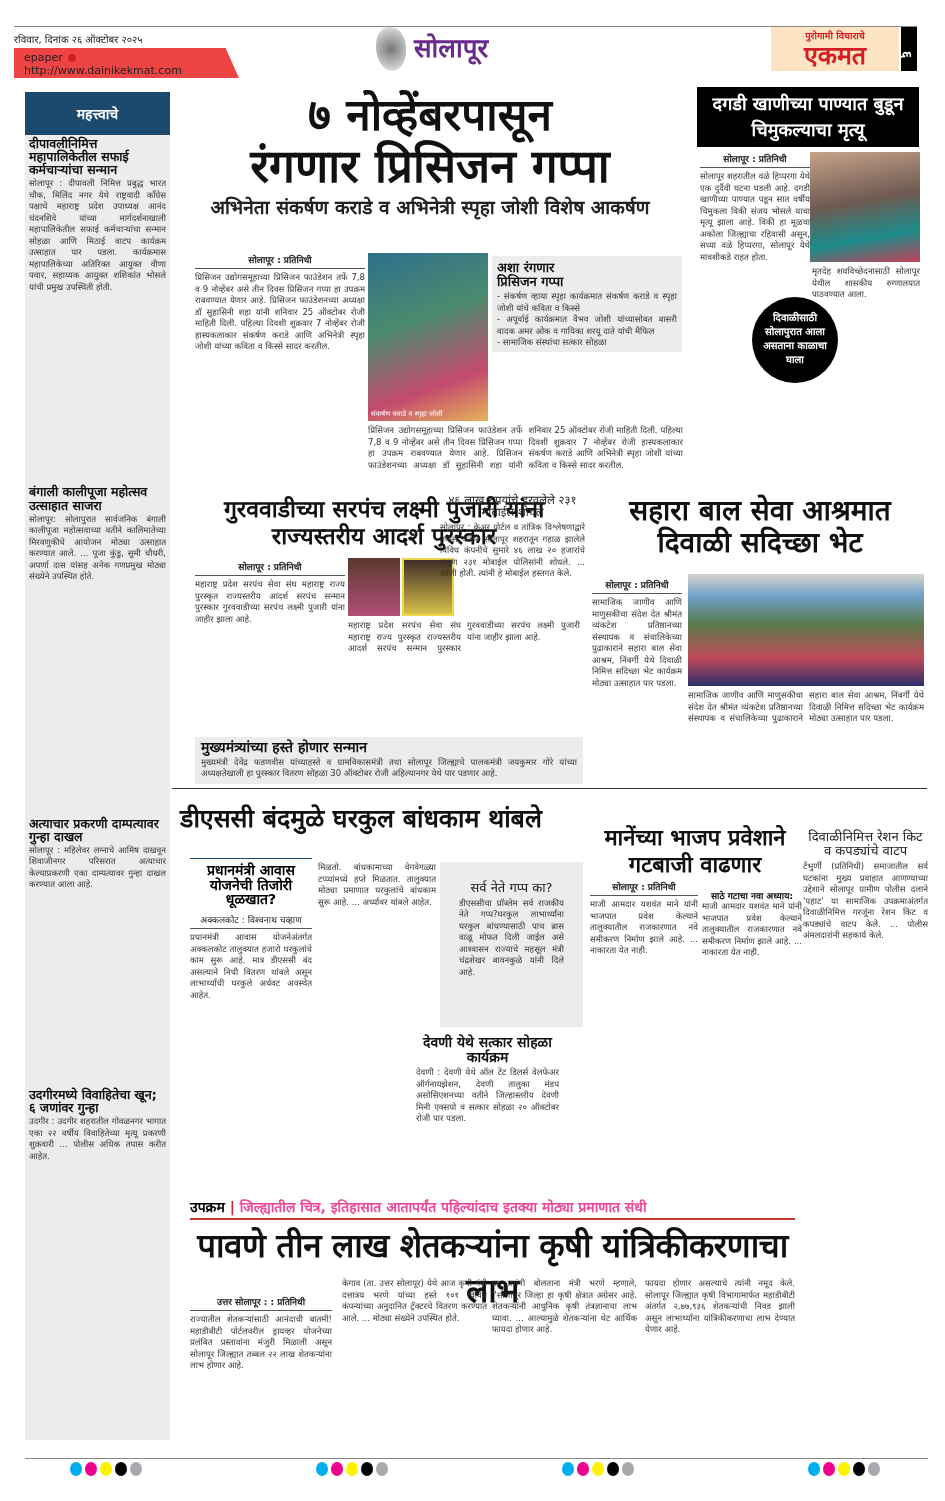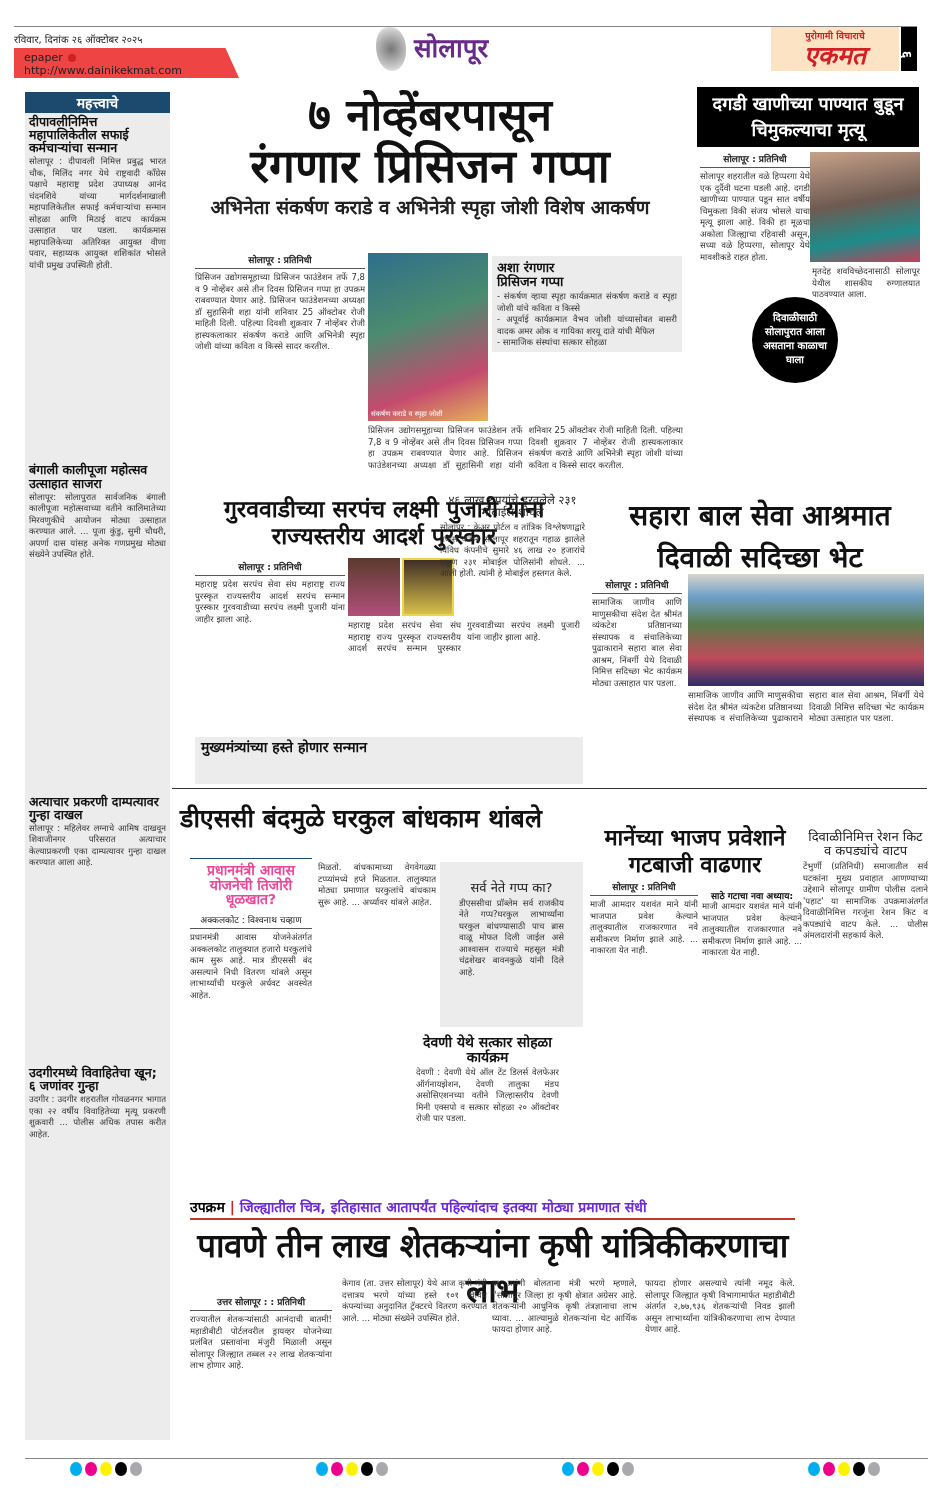--- a/index.html
+++ b/index.html
@@ -20,27 +20,27 @@
   <div class="abs" style="left:0;top:5px;font-size:10px;color:#222">रविवार, दिनांक २६ ऑक्टोबर २०२५</div>
   <div class="abs" style="left:0;top:21px;width:225px;height:30px;background:#ef4444;clip-path:polygon(0 0,94% 0,100% 100%,0 100%);font-size:11px;padding:3px 0 0 10px;color:#222">
     <span>epaper</span>
     <span style="display:inline-block;width:8px;height:8px;border-radius:50%;background:#d21f26;margin:0 2px;vertical-align:-1px"></span>
     <span>http://www.dainikekmat.com</span>
   </div>
   <div class="abs" style="left:362px;top:0;width:30px;height:44px;background:radial-gradient(circle,#777,#ccc 70%,#fff);border-radius:40% 50% 45% 55%"></div>
   <div class="abs" style="left:400px;top:2px;font-size:26px;font-weight:bold;color:#6a2a8a">सोलापूर</div>
   <div class="abs" style="left:757px;top:0;width:128px;height:44px;background:#fbe3c4;text-align:center">
     <div style="font-size:9.5px;color:#d21f26;font-weight:bold;margin-top:2px">पुरोगामी विचाराचे</div>
-    <div style="font-size:25px;color:#d21f26;font-weight:bold;line-height:28px;font-style:italic">एकमत</div>
+    <div style="font-size:25px;color:#d21f26;font-weight:bold;line-height:28px;">एकमत</div>
   </div>
   <div class="abs" style="left:887px;top:0;width:16px;height:44px;background:#000;color:#fff;font-size:14px;font-weight:bold;writing-mode:vertical-rl;text-align:center;padding-top:12px">६</div>
 </div>
 
 <div class="abs grey-box" style="left:25px;top:92px;width:145px;height:1348px;padding:0 4px">
-  <div style="background:#1c4a6e;color:#fff;text-align:center;font-weight:bold;font-size:14px;margin:0 -4px 2px;padding:1px 0">महत्त्वाचे</div>
+  <div style="background:#1c4a6e;color:#fff;text-align:center;font-weight:bold;font-size:14px;margin:0 -4px 2px;padding:12px 0">महत्त्वाचे</div>
   <div class="hl" style="font-size:12.5px;margin-top:2px">दीपावलीनिमित्त महापालिकेतील सफाई कर्मचाऱ्यांचा सन्मान</div>
   <div class="txt" style="height:304px;margin-top:2px">सोलापूर : दीपावली निमित्त प्रबुद्ध भारत चौक, मिलिंद नगर येथे राष्ट्रवादी काँग्रेस पक्षाचे महाराष्ट्र प्रदेश उपाध्यक्ष आनंद चंदनशिवे यांच्या मार्गदर्शनाखाली महापालिकेतील सफाई कर्मचाऱ्यांचा सन्मान सोहळा आणि मिठाई वाटप कार्यक्रम उत्साहात पार पडला. कार्यक्रमास महापालिकेच्या अतिरिक्त आयुक्त वीणा पवार, सहाय्यक आयुक्त शशिकांत भोसले यांची प्रमुख उपस्थिती होती.</div>
   <div class="hl" style="font-size:12.5px;margin-top:3px">बंगाली कालीपूजा महोत्सव उत्साहात साजरा</div>
   <div class="txt" style="height:300px;margin-top:2px">सोलापूर: सोलापुरात सार्वजनिक बंगाली कालीपूजा महोत्सवाच्या वतीने कालिमातेच्या मिरवणुकीचे आयोजन मोठ्या उत्साहात करण्यात आले. ... पूजा कुंडु, सुमी चौधरी, अपर्णा दास यांसह अनेक गणप्रमुख मोठ्या संख्येने उपस्थित होते.</div>
   <div class="hl" style="font-size:12.5px;margin-top:3px">अत्याचार प्रकरणी दाम्पत्यावर गुन्हा दाखल</div>
   <div class="txt" style="height:240px;margin-top:2px">सोलापूर : महिलेवर लग्नाचे आमिष दाखवून शिवाजीनगर परिसरात अत्याचार केल्याप्रकरणी एका दाम्पत्यावर गुन्हा दाखल करण्यात आला आहे.</div>
   <div class="hl" style="font-size:12.5px;margin-top:3px">उदगीरमध्ये विवाहितेचा खून; ६ जणांवर गुन्हा</div>
   <div class="txt" style="height:270px;margin-top:2px">उदगीर : उदगीर शहरातील गोवळनगर भागात एका २२ वर्षीय विवाहितेच्या मृत्यू प्रकरणी शुक्रवारी ... पोलीस अधिक तपास करीत आहेत.</div>
 </div>
 
@@ -80,43 +80,44 @@
   <div class="dateline">सोलापूर : प्रतिनिधी</div>
   <div class="txt" style="height:150px">महाराष्ट्र प्रदेश सरपंच सेवा संघ महाराष्ट्र राज्य पुरस्कृत राज्यस्तरीय आदर्श सरपंच सन्मान पुरस्कार गुरववाडीच्या सरपंच लक्ष्मी पुजारी यांना जाहीर झाला आहे.</div>
 </div>
 <div class="abs photo" style="left:348px;top:558px;width:52px;height:58px;background:linear-gradient(#5a3b2d,#b24f7a)"></div>
 <div class="abs photo" style="left:402px;top:558px;width:52px;height:58px;background:linear-gradient(#3f2e26,#d8c04a);border:2px solid #f0d44a"></div>
 <div class="abs txt" style="left:348px;top:620px;width:232px;height:112px;column-count:2;column-gap:6px">
   <span>महाराष्ट्र प्रदेश सरपंच सेवा संघ महाराष्ट्र राज्य पुरस्कृत राज्यस्तरीय आदर्श सरपंच सन्मान पुरस्कार गुरववाडीच्या सरपंच लक्ष्मी पुजारी यांना जाहीर झाला आहे.</span>
 </div>
 <div class="abs grey-box" style="left:195px;top:737px;width:388px;height:47px;padding:3px 6px">
   <div class="hl" style="font-size:14px">मुख्यमंत्र्यांच्या हस्ते होणार सन्मान</div>
+  <div class="txt" style="margin-top:2px">मुख्यमंत्री देवेंद्र फडणवीस यांच्याहस्ते व ग्रामविकासमंत्री तथा सोलापूर जिल्ह्याचे पालकमंत्री जयकुमार गोरे यांच्या अध्यक्षतेखाली हा पुरस्कार वितरण सोहळा 30 ऑक्टोबर रोजी अहिल्यानगर येथे पार पडणार आहे.</div>
 </div>
 
 <div class="abs" style="left:440px;top:494px;width:145px;height:290px">
   <div class="hl" style="font-size:11.5px;text-align:center;font-weight:normal;color:#222">४६ लाख रुपयांचे हरवलेले २३१ मोबाईल शोधले</div>
   <div class="txt" style="height:255px;margin-top:4px">सोलापूर : केअर पोर्टल व तांत्रिक विश्लेषणाद्वारे तपास करून सोलापूर शहरातून गहाळ झालेले विविध कंपनीचे सुमारे ४६ लाख २० हजारांचे एकूण २३१ मोबाईल पोलिसांनी शोधले. ... आली होती. त्यांनी हे मोबाईल हस्तगत केले.</div>
 </div>
 
-<div class="abs" style="left:595px;top:495px;width:330px;text-align:center;font-size:28px;font-weight:bold;line-height:42px">सहारा बाल सेवा आश्रमात दिवाळी सदिच्छा भेट</div>
+<div class="abs" style="left:595px;top:495px;width:330px;text-align:center;font-size:28px;font-weight:bold;line-height:32px">सहारा बाल सेवा आश्रमात दिवाळी सदिच्छा भेट</div>
 <div class="abs" style="left:592px;top:578px;width:90px;height:205px">
   <div class="dateline">सोलापूर : प्रतिनिधी</div>
   <div class="txt" style="height:185px">सामाजिक जाणीव आणि माणुसकीचा संदेश देत श्रीमंत व्यंकटेश प्रतिष्ठानच्या संस्थापक व संचालिकेच्या पुढाकाराने सहारा बाल सेवा आश्रम, निंबर्गी येथे दिवाळी निमित्त सदिच्छा भेट कार्यक्रम मोठ्या उत्साहात पार पडला.</div>
 </div>
 <div class="abs photo" style="left:688px;top:574px;width:236px;height:112px;background:linear-gradient(180deg,#d8d4cc 0%,#6fa0c8 20%,#5a7a4a 45%,#c04a5a 75%,#2d2d6a 100%)"></div>
 <div class="abs txt" style="left:688px;top:690px;width:236px;height:94px;column-count:2;column-gap:6px">
   <span>सामाजिक जाणीव आणि माणुसकीचा संदेश देत श्रीमंत व्यंकटेश प्रतिष्ठानच्या संस्थापक व संचालिकेच्या पुढाकाराने सहारा बाल सेवा आश्रम, निंबर्गी येथे दिवाळी निमित्त सदिच्छा भेट कार्यक्रम मोठ्या उत्साहात पार पडला.</span>
 </div>
 
 <div class="abs" style="left:172px;top:788px;width:755px;height:1px;background:#333"></div>
 
 <div class="abs" style="left:180px;top:800px;width:395px;font-size:25px;font-weight:bold">डीएससी बंदमुळे घरकुल बांधकाम थांबले</div>
 <div class="abs" style="left:190px;top:858px;width:122px;height:340px">
   <div style="height:1px;background:#1c4a6e"></div>
-  <div class="hl" style="font-size:14px;text-align:center;margin:4px 0 6px;color:#ec4899">प्रधानमंत्री आवास योजनेची तिजोरी धूळखात?</div>
+  <div class="hl" style="font-size:14px;text-align:center;margin:4px 0 6px;color:#000000">प्रधानमंत्री आवास योजनेची तिजोरी धूळखात?</div>
   <div class="dateline" style="font-weight:normal">अक्कलकोट : विश्वनाथ चव्हाण</div>
   <div class="txt" style="height:250px">प्रधानमंत्री आवास योजनेअंतर्गत अक्कलकोट तालुक्यात हजारो घरकुलांचे काम सुरू आहे. मात्र डीएससी बंद असल्याने निधी वितरण थांबले असून लाभार्थ्यांची घरकुले अर्धवट अवस्थेत आहेत.</div>
 </div>
 <div class="abs txt" style="left:318px;top:862px;width:118px;height:320px">मिळतो. बांधकामाच्या वेगवेगळ्या टप्प्यांमध्ये हप्ते मिळतात. तालुक्यात मोठ्या प्रमाणात घरकुलांचे बांधकाम सुरू आहे. ... अर्ध्यावर थांबले आहेत.</div>
 <div class="abs grey-box" style="left:440px;top:862px;width:143px;height:165px;padding:19px">
   <div class="hl" style="font-size:13px;text-align:center;font-weight:normal;color:#222">सर्व नेते गप्प का?</div>
   <div class="txt" style="height:130px;margin-top:3px">डीएससीचा प्रॉब्लेम सर्व राजकीय नेते गप्प?घरकुल लाभार्थ्यांना घरकुल बांधण्यासाठी पाच ब्रास वाळू मोफत दिली जाईल असे आश्वासन राज्याचे महसूल मंत्री चंद्रशेखर बावनकुळे यांनी दिले आहे.</div>
 </div>
 <div class="abs" style="left:416px;top:1035px;width:143px;height:150px">
   <div class="hl" style="font-size:14px;text-align:center">देवणी येथे सत्कार सोहळा कार्यक्रम</div>
@@ -134,21 +135,21 @@
 </div>
 
 <div class="abs" style="left:803px;top:830px;width:125px;height:610px">
   <div class="hl" style="font-size:13px;text-align:center;font-weight:normal;color:#222">दिवाळीनिमित्त रेशन किट व कपड्यांचे वाटप</div>
   <div class="txt" style="height:560px;margin-top:4px">टेंभुर्णी (प्रतिनिधी) समाजातील सर्व घटकांना मुख्य प्रवाहात आणण्याच्या उद्देशाने सोलापूर ग्रामीण पोलीस दलाने 'पहाट' या सामाजिक उपक्रमाअंतर्गत दिवाळीनिमित्त गरजूंना रेशन किट व कपड्यांचे वाटप केले. ... पोलीस अंमलदारांनी सहकार्य केले.</div>
 </div>
 
 <div class="abs" style="left:190px;top:1197px;width:600px;font-size:14px;font-weight:bold;white-space:nowrap">
   <span style="color:#000">उपक्रम</span>
   <span style="color:#d21f26">|</span>
-  <span style="color:#6d28d9">जिल्ह्यातील चित्र, इतिहासात आतापर्यंत पहिल्यांदाच इतक्या मोठ्या प्रमाणात संधी</span>
+  <span style="color:#ec4899">जिल्ह्यातील चित्र, इतिहासात आतापर्यंत पहिल्यांदाच इतक्या मोठ्या प्रमाणात संधी</span>
 </div>
 <div class="abs" style="left:190px;top:1218px;width:605px;height:1.5px;background:#c0392b"></div>
 <div class="abs" style="left:185px;top:1222px;width:615px;text-align:center;font-size:33px;font-weight:bold;letter-spacing:-0.5px">पावणे तीन लाख शेतकऱ्यांना कृषी यांत्रिकीकरणाचा लाभ</div>
 <div class="abs" style="left:190px;top:1285px;width:142px;height:155px">
   <div class="dateline" style="margin-top:10px">उत्तर सोलापूर : : प्रतिनिधी</div>
   <div class="txt" style="height:120px">राज्यातील शेतकऱ्यांसाठी आनंदाची बातमी! महाडीबीटी पोर्टलवरील ड्रायव्हर योजनेच्या प्रलंबित प्रस्तावांना मंजुरी मिळाली असून सोलापूर जिल्ह्यात तब्बल २२ लाख शेतकऱ्यांना लाभ होणार आहे.</div>
 </div>
 <div class="abs txt" style="left:342px;top:1278px;width:145px;height:160px">केगाव (ता. उत्तर सोलापूर) येथे आज कृषी मंत्री दत्तात्रय भरणे यांच्या हस्ते १०१ विविध कंपन्यांच्या अनुदानित ट्रॅक्टरचे वितरण करण्यात आले. ... मोठ्या संख्येने उपस्थित होते.</div>
 <div class="abs txt" style="left:492px;top:1278px;width:145px;height:160px">या प्रसंगी बोलताना मंत्री भरणे म्हणाले, ''सोलापूर जिल्हा हा कृषी क्षेत्रात अग्रेसर आहे. शेतकऱ्यांनी आधुनिक कृषी तंत्रज्ञानाचा लाभ घ्यावा. ... आल्यामुळे शेतकऱ्यांना थेट आर्थिक फायदा होणार आहे.</div>
 <div class="abs txt" style="left:645px;top:1278px;width:150px;height:160px">फायदा होणार असल्याचे त्यांनी नमूद केले. सोलापूर जिल्ह्यात कृषी विभागामार्फत महाडीबीटी अंतर्गत २,७७,९३६ शेतकऱ्यांची निवड झाली असून लाभार्थ्यांना यांत्रिकीकरणाचा लाभ देण्यात येणार आहे.</div>

